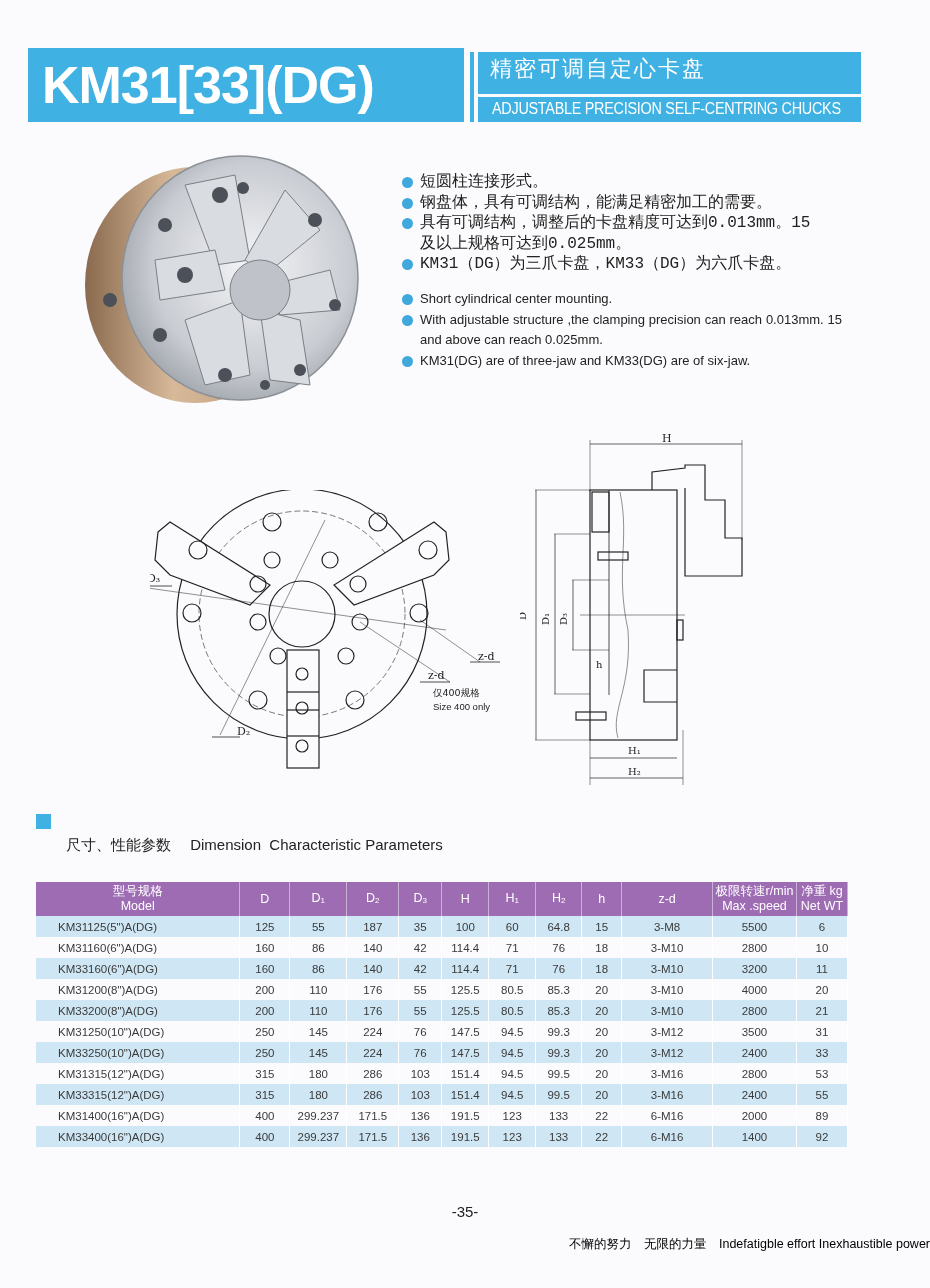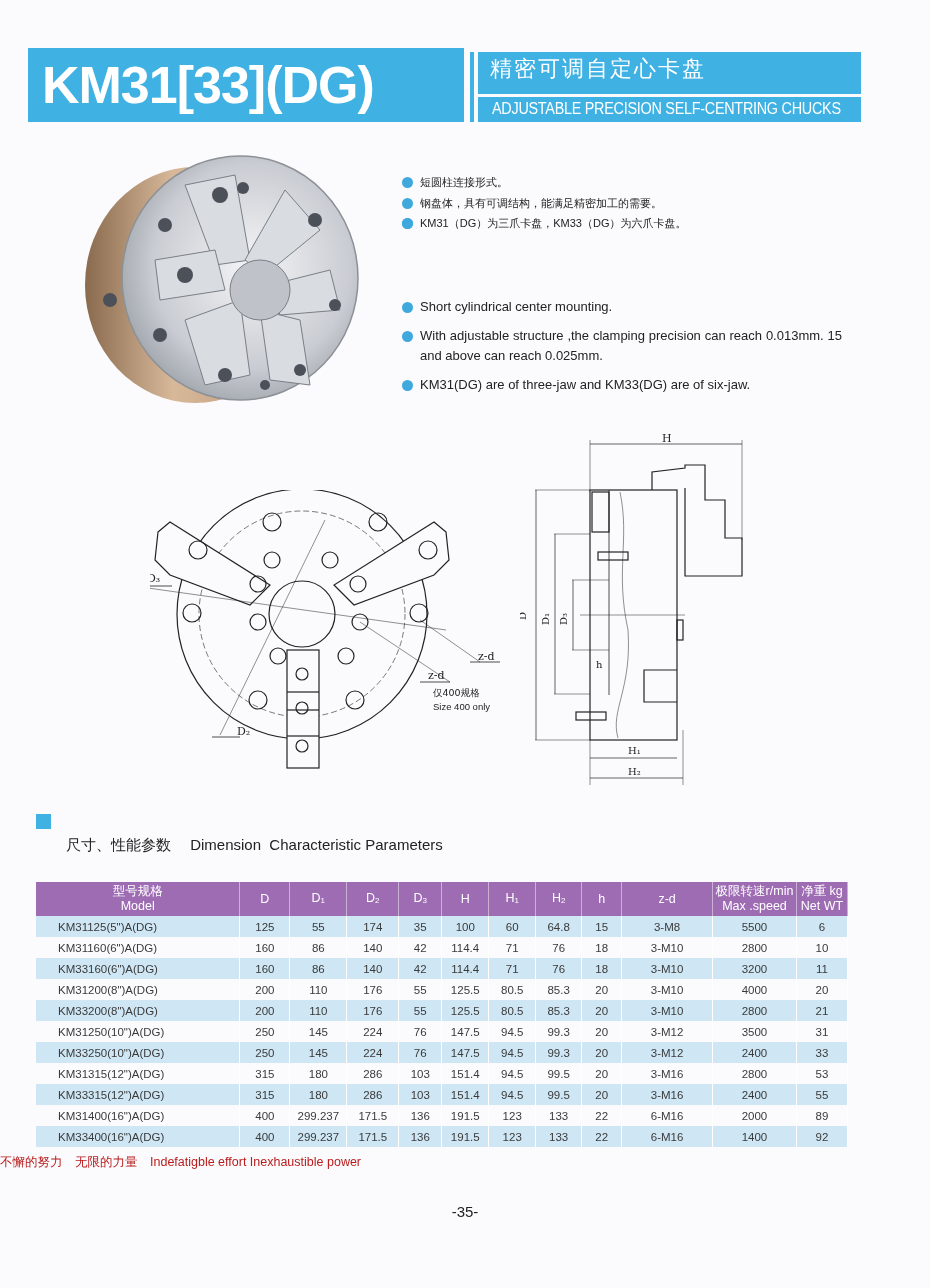--- a/index.html
+++ b/index.html
@@ -16,42 +16,42 @@
   .sub-en-box { left:478px; top:97px; width:383px; height:25px; background:#3fb1e3; }
   .sub-en { left:492px; top:100px; font-size:16px; color:#fff; letter-spacing:-0.3px; transform:scaleX(0.9); transform-origin:left; white-space:nowrap;}
 
   
   .photo { left:75px; top:150px; width:300px; height:260px; }
 
   
   .bullets { left:402px; width:440px; font-size:13px; line-height:20.5px; color:#222; }
   .bullets .item { position:relative; padding-left:18px; }
   .bullets .dot { position:absolute; left:0; top:5px; width:11px; height:11px; border-radius:50%; background:#3fa8dc; }
-  .cn { font-family:Liberation Sans, sans-serif; font-size:11px; }
-  .en { text-align:justify;margin-top:8px; }
+  .cn { font-family:Liberation Mono, monospace; font-size:16px; }
+  .en { text-align:justify; }
 
   
   .front-view { left:150px; top:490px; width:360px; height:290px; }
   .side-view { left:520px; top:430px; width:330px; height:360px; }
 
   
   .sec-sq { left:36px; top:814px; width:15px; height:15px; background:#3fb1e3; }
   .sec-title { left:66px; top:836px; font-size:15px; color:#222; white-space:pre; }
 
   
   table.params { position:absolute; left:36px; top:850px; width:812px; border-collapse:collapse; font-size:11.5px; color:#3a3a3a;margin-top:32px; }
   table.params th { background:#9d6cb3; color:#fff; font-weight:normal; height:34px; padding:0; border-right:1px solid #c9b2d6; font-size:12.5px; line-height:15px; }
   table.params td { height:21px; padding:0; text-align:center; border-right:1px solid #ffffff; }
   table.params tr.odd td { background:#cfe7f5; }
   table.params tr.even td { background:#fbfbfd; }
   table.params td.model { text-align:left; padding-left:22px; }
   sub.s { font-size:8px; vertical-align:baseline; position:relative; top:1px; }
 
   
-  .footer { left:0; width:930px; top:1154px; text-align:left; font-size:12.5px; color:#b91c1c; }
+  .footer { left:0; width:930px; top:1236px; text-align:right; font-size:12.5px; color:#000000; }
   .page { left:0; width:930px; top:1203px; text-align:center; font-size:15px; color:#222; }
 </style>
 </head>
 <body>
 
 <div class="abs title-box"></div>
 <div class="abs title-text">KM31[33](DG)</div>
 <div class="abs sep-bar"></div>
 <div class="abs sub-cn-box"></div>
 <div class="abs sub-cn">精密可调自定心卡盘</div>
@@ -101,20 +101,21 @@
   <div class="item cn">
     <span class="dot"></span>
     <span>短圆柱连接形式。</span>
   </div>
   <div class="item cn">
     <span class="dot"></span>
     <span>钢盘体，具有可调结构，能满足精密加工的需要。</span>
   </div>
   <div class="item cn">
     <span class="dot"></span>
+    <span>具有可调结构，调整后的卡盘精度可达到0.013mm。15　及以上规格可达到0.025mm。</span>
   </div>
   <div class="item cn">
     <span class="dot"></span>
     <span>KM31（DG）为三爪卡盘，KM33（DG）为六爪卡盘。</span>
   </div>
 </div>
 
 <div class="abs bullets" style="top:289px;">
   <div class="item en">
     <span class="dot"></span>
@@ -248,21 +249,21 @@
       <th>z-d</th>
       <th><span>极限转速r/min</span><br><span>Max .speed</span></th>
       <th><span>净重  kg</span><br><span>Net WT</span></th>
     </tr>
   </thead>
   <tbody id="tbody">
       <tr class="odd">
         <td class="model">KM31125(5")A(DG)</td>
         <td>125</td>
         <td>55</td>
-        <td>174</td>
+        <td>187</td>
         <td>35</td>
         <td>100</td>
         <td>60</td>
         <td>64.8</td>
         <td>15</td>
         <td>3-M8</td>
         <td>5500</td>
         <td>6</td>
       </tr>
       <tr class="even">

